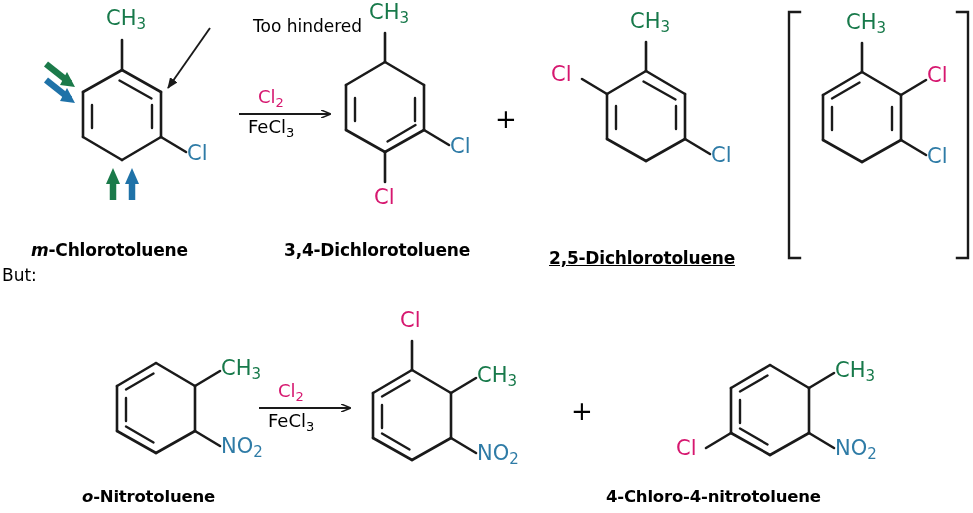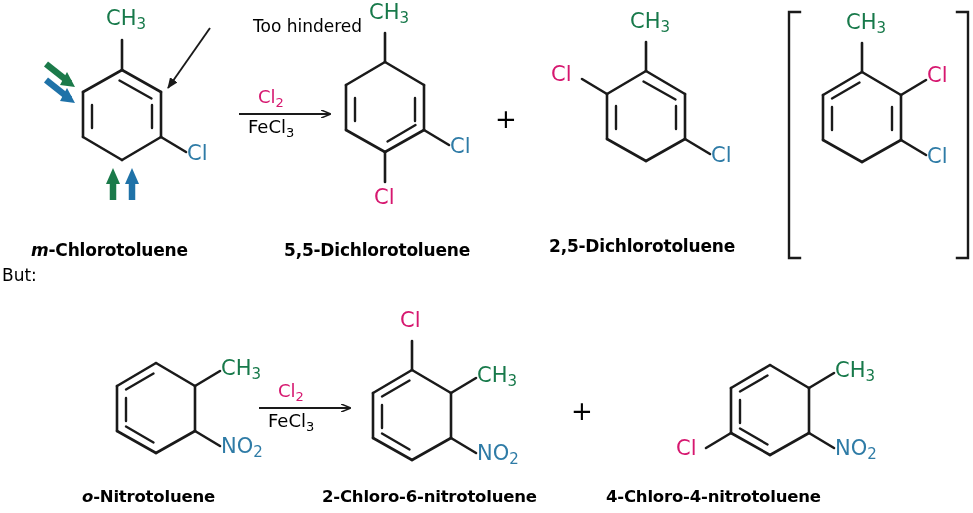--- a/index.html
+++ b/index.html
@@ -280,22 +280,22 @@
 
 <div class="abs" style="left:846px; top:10px; font-size:21px; color:#17794a;">
   <span>CH</span><span style="font-size:15px; position:relative; top:4px;">3</span>
 </div>
 <div class="abs" style="left:927px; top:63px; font-size:21px; color:#d6176f;">Cl</div>
 <div class="abs" style="left:927px; top:144px; font-size:21px; color:#2e7ba6;">Cl</div>
 
 <div class="abs caption" style="left:31px; top:240px;">
   <span class="ital">m</span><span>-Chlorotoluene</span>
 </div>
-<div class="abs caption" style="left:284px; top:240px;">5,5-Dichlorotoluene</div>
-<div class="abs caption" style="left:549px; top:236px;">2,5-Dichlorotoluene</div>
+<div class="abs caption" style="left:284px; top:240px;">3,4-Dichlorotoluene</div>
+<div class="abs caption" style="left:549px; top:248px;text-decoration:underline;">2,5-Dichlorotoluene</div>
 
 <div class="abs" style="left:221px; top:356px; font-size:21px; color:#17794a;">
   <span>CH</span><span style="font-size:15px; position:relative; top:4px;">3</span>
 </div>
 <div class="abs" style="left:221px; top:434px; font-size:21px; color:#2e7ba6;">
   <span>NO</span><span style="font-size:15px; position:relative; top:4px;">2</span>
 </div>
 
 <div class="abs" style="left:278px; top:380px; font-size:18px; color:#d6176f;">
   <span>Cl</span><span style="font-size:13px; position:relative; top:4px;">2</span>
@@ -318,16 +318,15 @@
   <span>CH</span><span style="font-size:15px; position:relative; top:4px;">3</span>
 </div>
 <div class="abs" style="left:835px; top:436px; font-size:21px; color:#2e7ba6;">
   <span>NO</span><span style="font-size:15px; position:relative; top:4px;">2</span>
 </div>
 <div class="abs" style="left:676px; top:436px; font-size:21px; color:#d6176f;">Cl</div>
 
 <div class="abs caption caption-bottom" style="left:82px; top:487px;">
   <span class="ital">o</span><span>-Nitrotoluene</span>
 </div>
-<div class="abs caption caption-bottom" style="left:322px; top:487px;">2-Chloro-6-nitrotoluene</div>
 <div class="abs caption caption-bottom" style="left:606px; top:487px;">4-Chloro-4-nitrotoluene</div>
 
 </div>
 
 </body></html>

